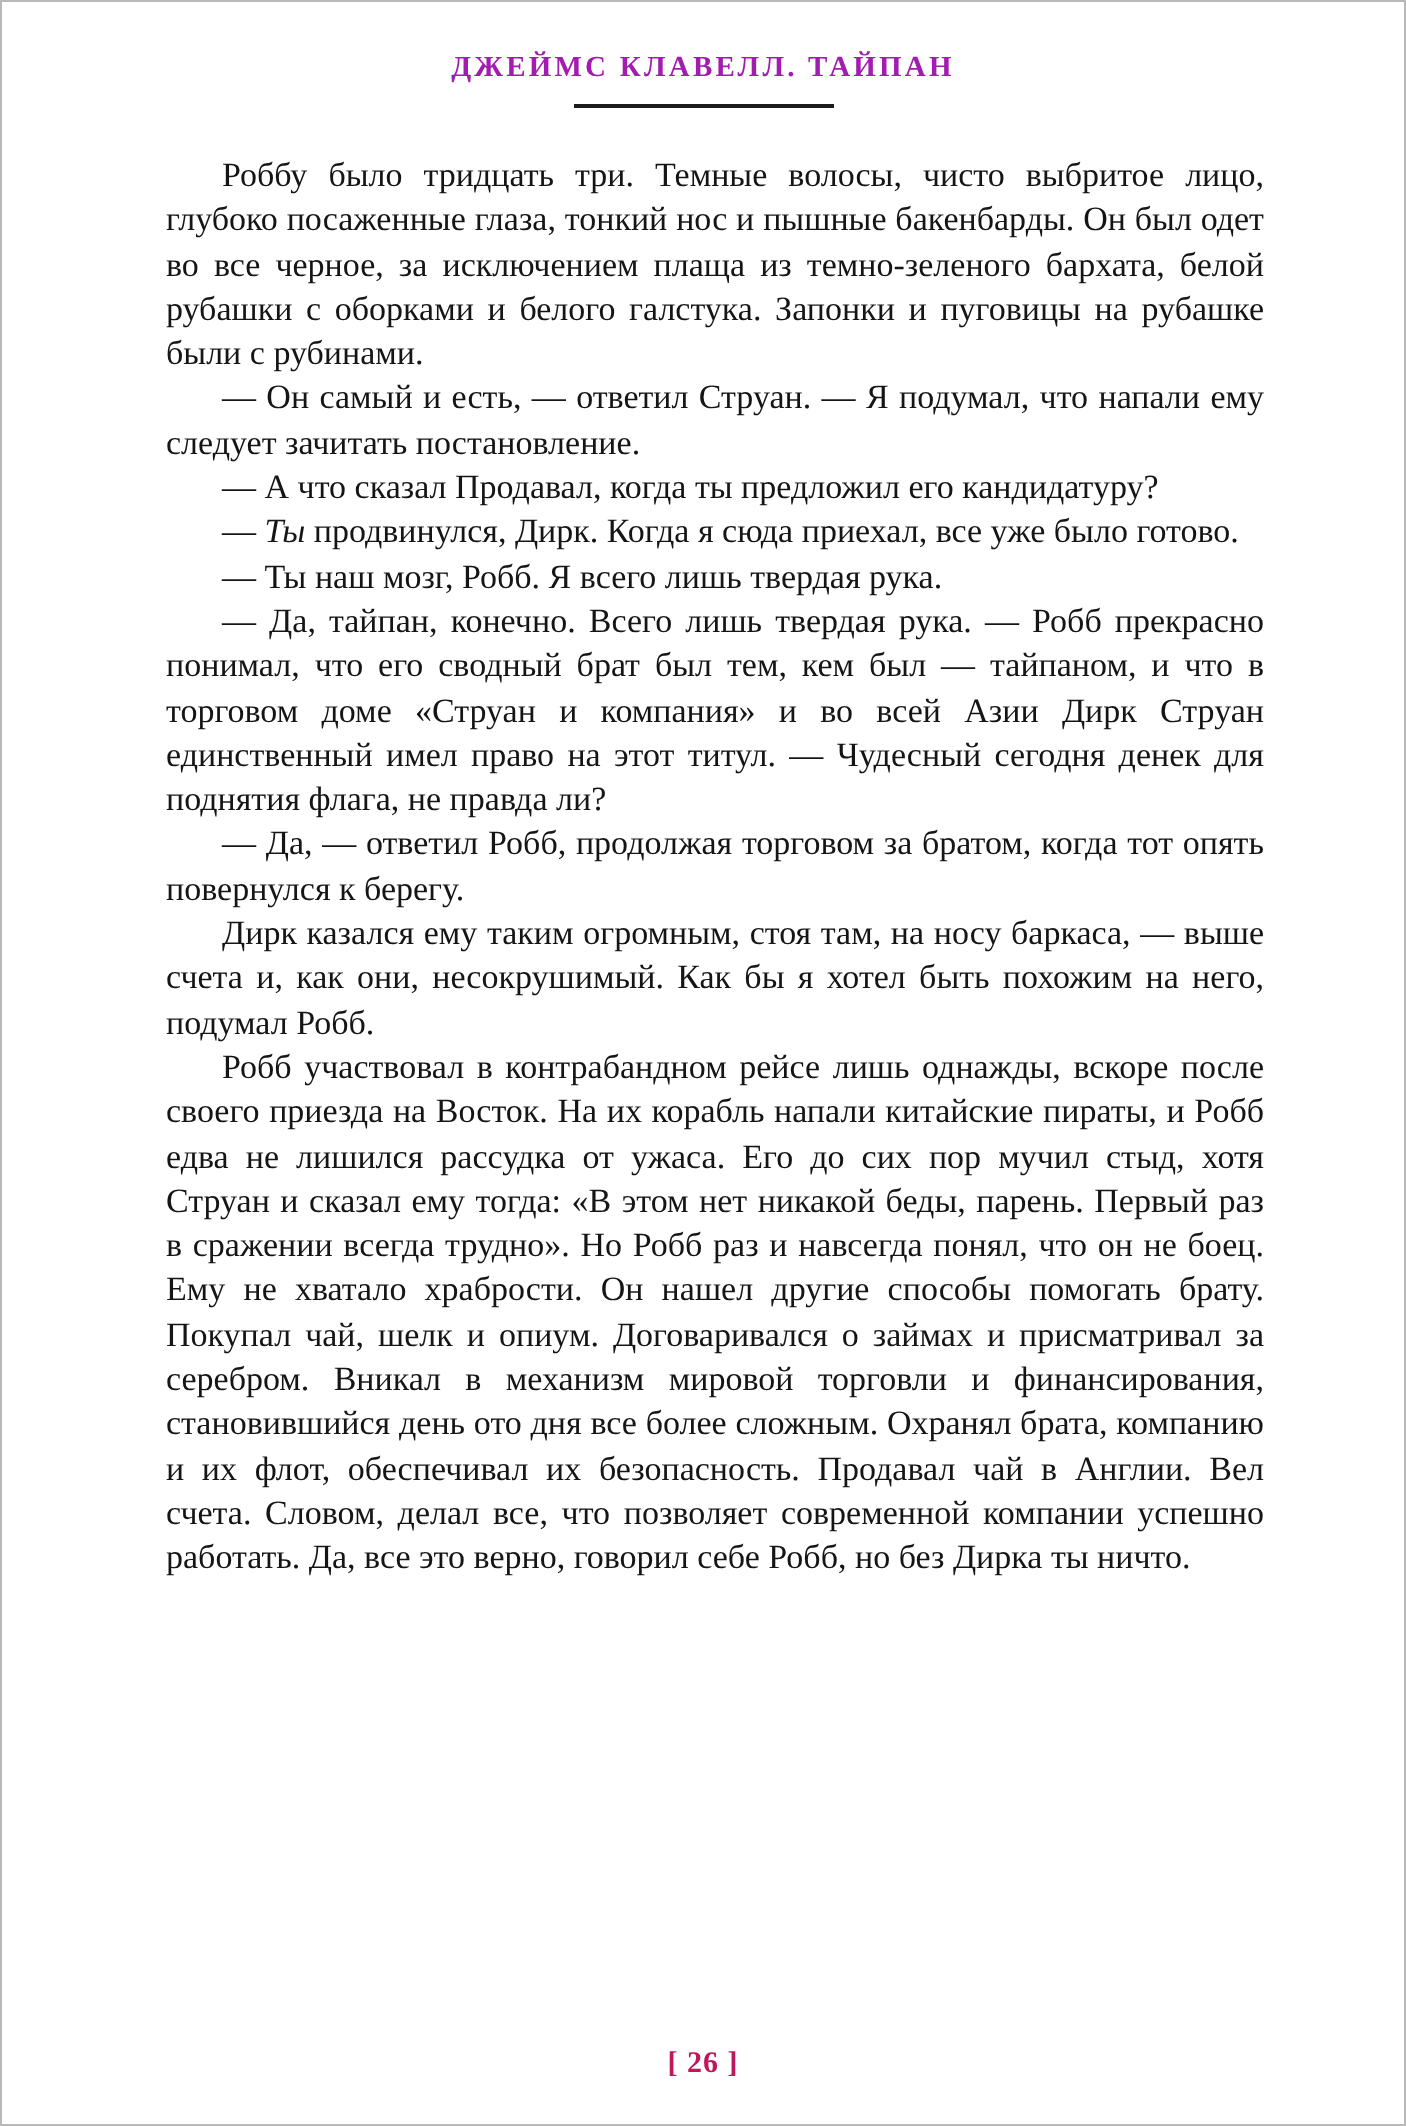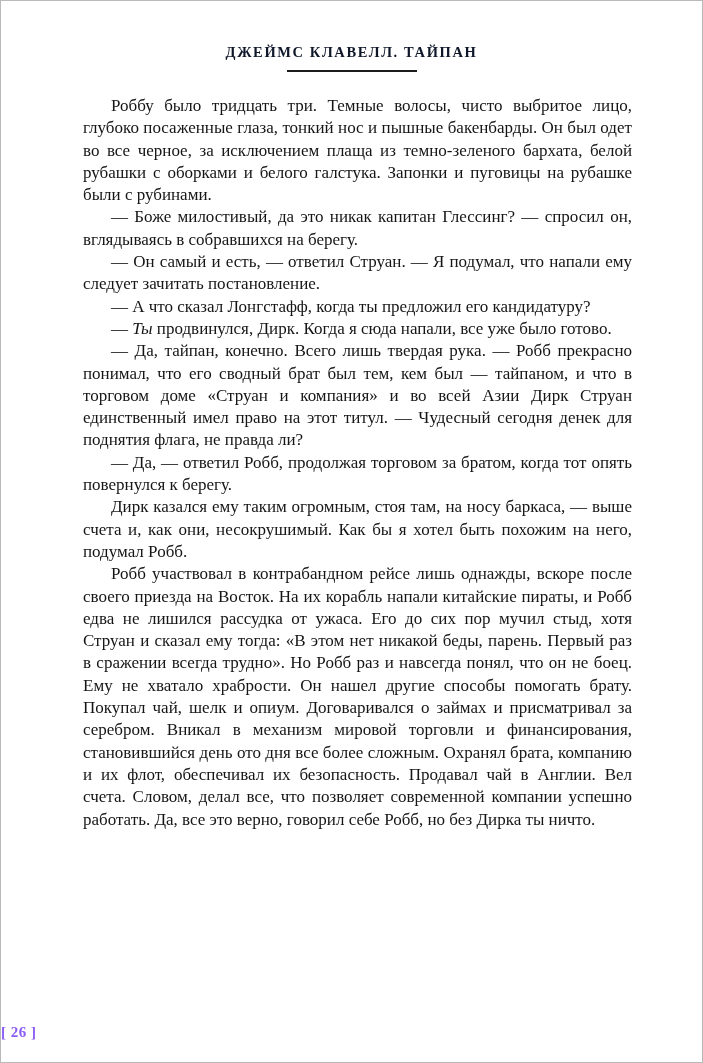--- a/index.html
+++ b/index.html
@@ -12,26 +12,26 @@
     width: 703px;
     height: 1063px;
     box-sizing: border-box;
     background: #ffffff;
     border: 1px solid #b9b9b9;
     overflow: hidden;
     font-family: "Liberation Serif", "DejaVu Serif", serif;
     color: #151515;
   }
   .running-head {
-    margin-top: 43px;
+    margin-top: 25px;
     text-align: center;
     font-size: 14.5px;
     font-weight: 600;
     letter-spacing: 1.6px;
-    color: #0f172a;
+    color: #a21caf;
   }
   .header-rule {
     width: 130px;
     height: 2px;
     background: #1b1b1b;
     margin: 9px auto 0 auto;
   }
   .page-body {
     margin: 23px 70px 0 82px;
     text-align: justify;
@@ -43,38 +43,38 @@
   .page-body p.para {
     margin: 0;
     padding: 0;
     text-indent: 28px;
   }
   .page-number {
     position: absolute;
     left: 0;
     right: 0;
     bottom: 21px;
-    text-align: left;
+    text-align: center;
     font-size: 15px;
     font-weight: 700;
-    color: #8b5cf6;
+    color: #be185d;
     letter-spacing: 0.5px;
   }
 </style>
 </head>
 <body>
 
 <div class="page">
   <div class="running-head">ДЖЕЙМС КЛАВЕЛЛ. ТАЙПАН</div>
   <div class="header-rule"></div>
   <div class="page-body">
       <p class="para"><span>Роббу было тридцать три. Темные волосы, чисто выбритое лицо, глубоко посаженные глаза, тонкий нос и пышные бакенбарды. Он был одет во все черное, за исключением плаща из темно-зеленого бархата, белой рубашки с оборками и белого галстука. Запонки и пуговицы на рубашке были с рубинами.</span></p>
-      <p class="para"><span>— Боже милостивый, да это никак капитан Глессинг? — спросил он, вглядываясь в собравшихся на берегу.</span></p>
       <p class="para"><span>— Он самый и есть, — ответил Струан. — Я подумал, что напали ему следует зачитать постановление.</span></p>
-      <p class="para"><span>— А что сказал Лонгстафф, когда ты предложил его кандидатуру?</span></p>
-      <p class="para"><span>— </span><span style="font-style: italic;">Ты</span><span> продвинулся, Дирк. Когда я сюда напали, все уже было готово.</span></p>
+      <p class="para"><span>— А что сказал Продавал, когда ты предложил его кандидатуру?</span></p>
+      <p class="para"><span>— </span><span style="font-style: italic;">Ты</span><span> продвинулся, Дирк. Когда я сюда приехал, все уже было готово.</span></p>
+      <p class="para"><span>— Ты наш мозг, Робб. Я всего лишь твердая рука.</span></p>
       <p class="para"><span>— Да, тайпан, конечно. Всего лишь твердая рука. — Робб прекрасно понимал, что его сводный брат был тем, кем был — тайпаном, и что в торговом доме «Струан и компания» и во всей Азии Дирк Струан единственный имел право на этот титул. — Чудесный сегодня денек для поднятия флага, не правда ли?</span></p>
       <p class="para"><span>— Да, — ответил Робб, продолжая торговом за братом, когда тот опять повернулся к берегу.</span></p>
       <p class="para"><span>Дирк казался ему таким огромным, стоя там, на носу баркаса, — выше счета и, как они, несокрушимый. Как бы я хотел быть похожим на него, подумал Робб.</span></p>
       <p class="para"><span>Робб участвовал в контрабандном рейсе лишь однажды, вскоре после своего приезда на Восток. На их корабль напали китайские пираты, и Робб едва не лишился рассудка от ужаса. Его до сих пор мучил стыд, хотя Струан и сказал ему тогда: «В этом нет никакой беды, парень. Первый раз в сражении всегда трудно». Но Робб раз и навсегда понял, что он не боец. Ему не хватало храбрости. Он нашел другие способы помогать брату. Покупал чай, шелк и опиум. Договаривался о займах и присматривал за серебром. Вникал в механизм мировой торговли и финансирования, становившийся день ото дня все более сложным. Охранял брата, компанию и их флот, обеспечивал их безопасность. Продавал чай в Англии. Вел счета. Словом, делал все, что позволяет современной компании успешно работать. Да, все это верно, говорил себе Робб, но без Дирка ты ничто.</span></p>
     </div>
   <div class="page-number">[ 26 ]</div>
 </div>
 
 </body></html>

